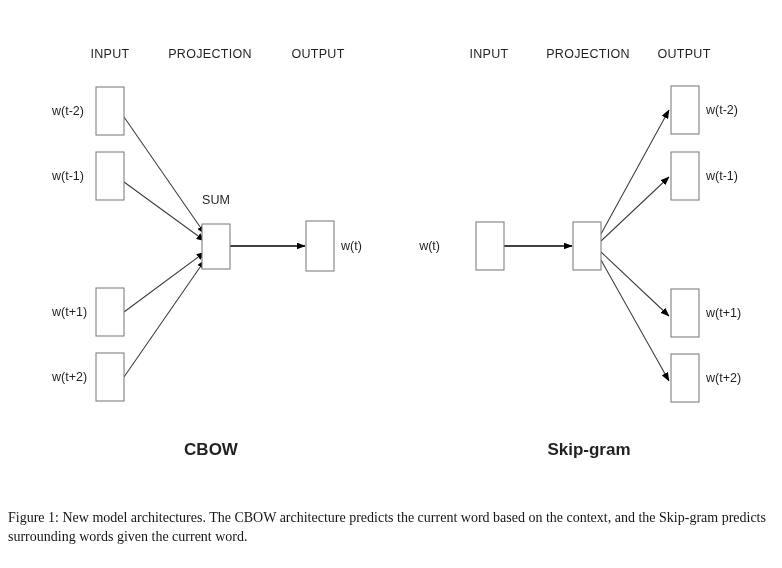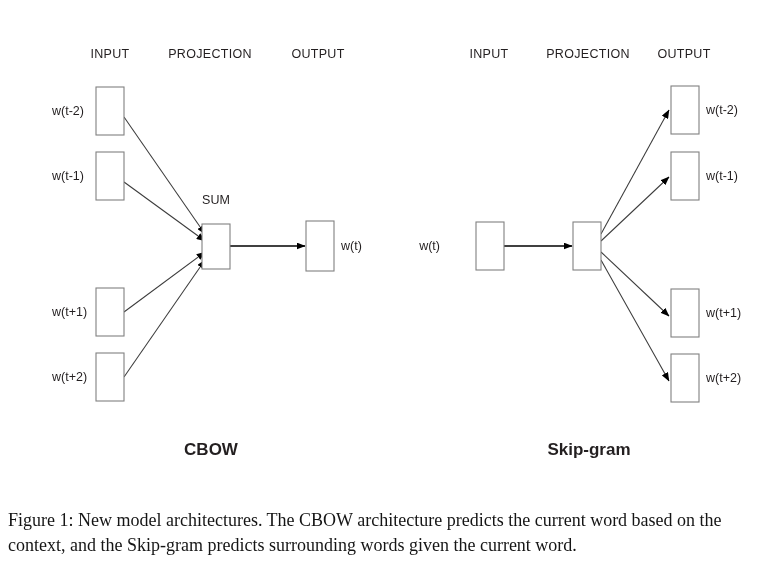--- a/index.html
+++ b/index.html
@@ -67,21 +67,21 @@
     stroke: #000000;
     stroke-width: 1.6;
     fill: none;
   }
   .caption {
     position: absolute;
     left: 8px;
     top: 508px;
     width: 762px;
     font-family: "Liberation Serif", serif;
-    font-size: 18px;
+    font-size: 14px;
     line-height: 1.38;
     color: #151515;
     text-align: left;
   }
 </style>
 </head>
 <body>
 
 <div id="figure-root">
 

